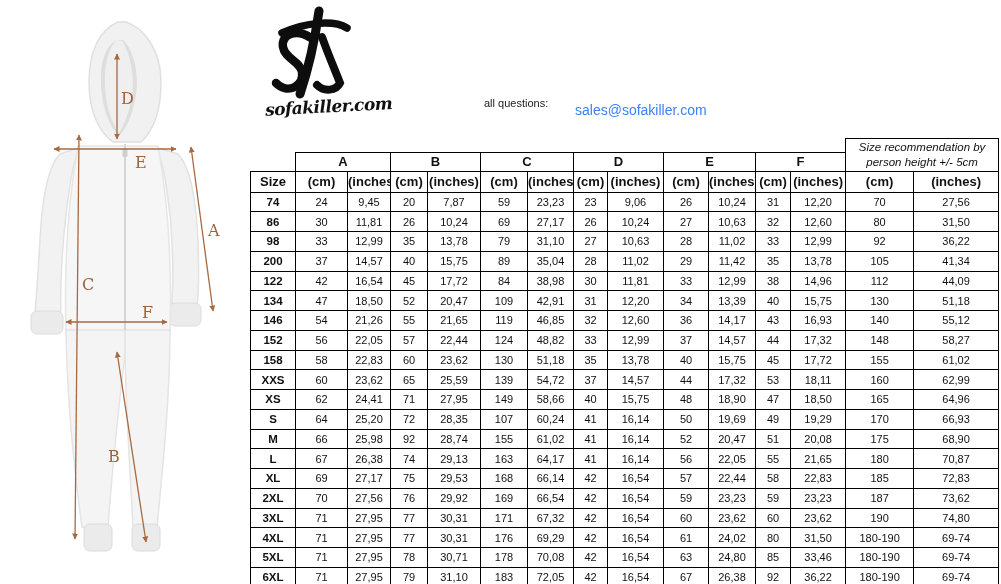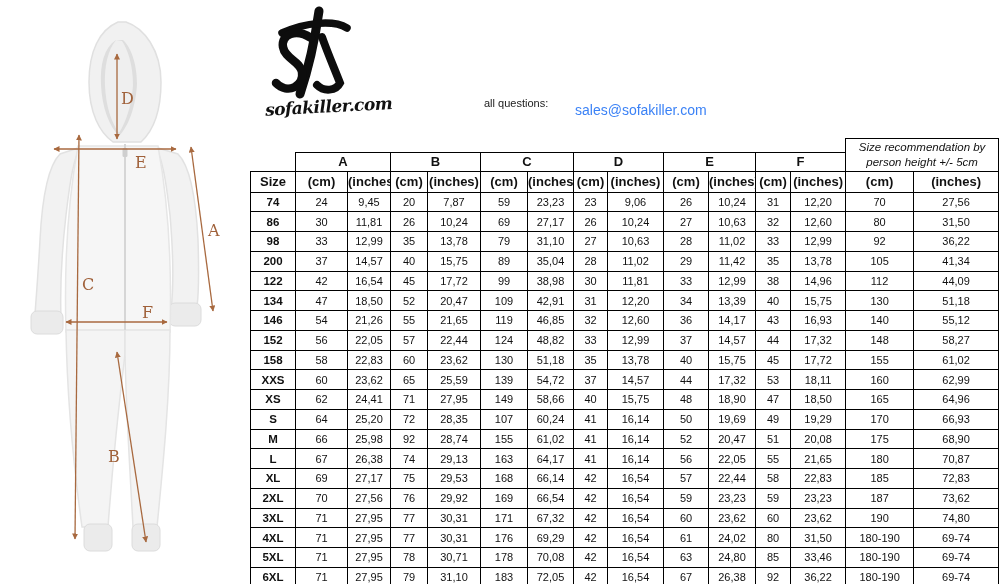--- a/index.html
+++ b/index.html
@@ -222,21 +222,21 @@
           <td>13,78</td>
           <td>105</td>
           <td>41,34</td>
         </tr>
         <tr>
           <td class="size-col">122</td>
           <td>42</td>
           <td>16,54</td>
           <td>45</td>
           <td>17,72</td>
-          <td>99</td>
+          <td>84</td>
           <td>38,98</td>
           <td>30</td>
           <td>11,81</td>
           <td>33</td>
           <td>12,99</td>
           <td>38</td>
           <td>14,96</td>
           <td>112</td>
           <td>44,09</td>
         </tr>

